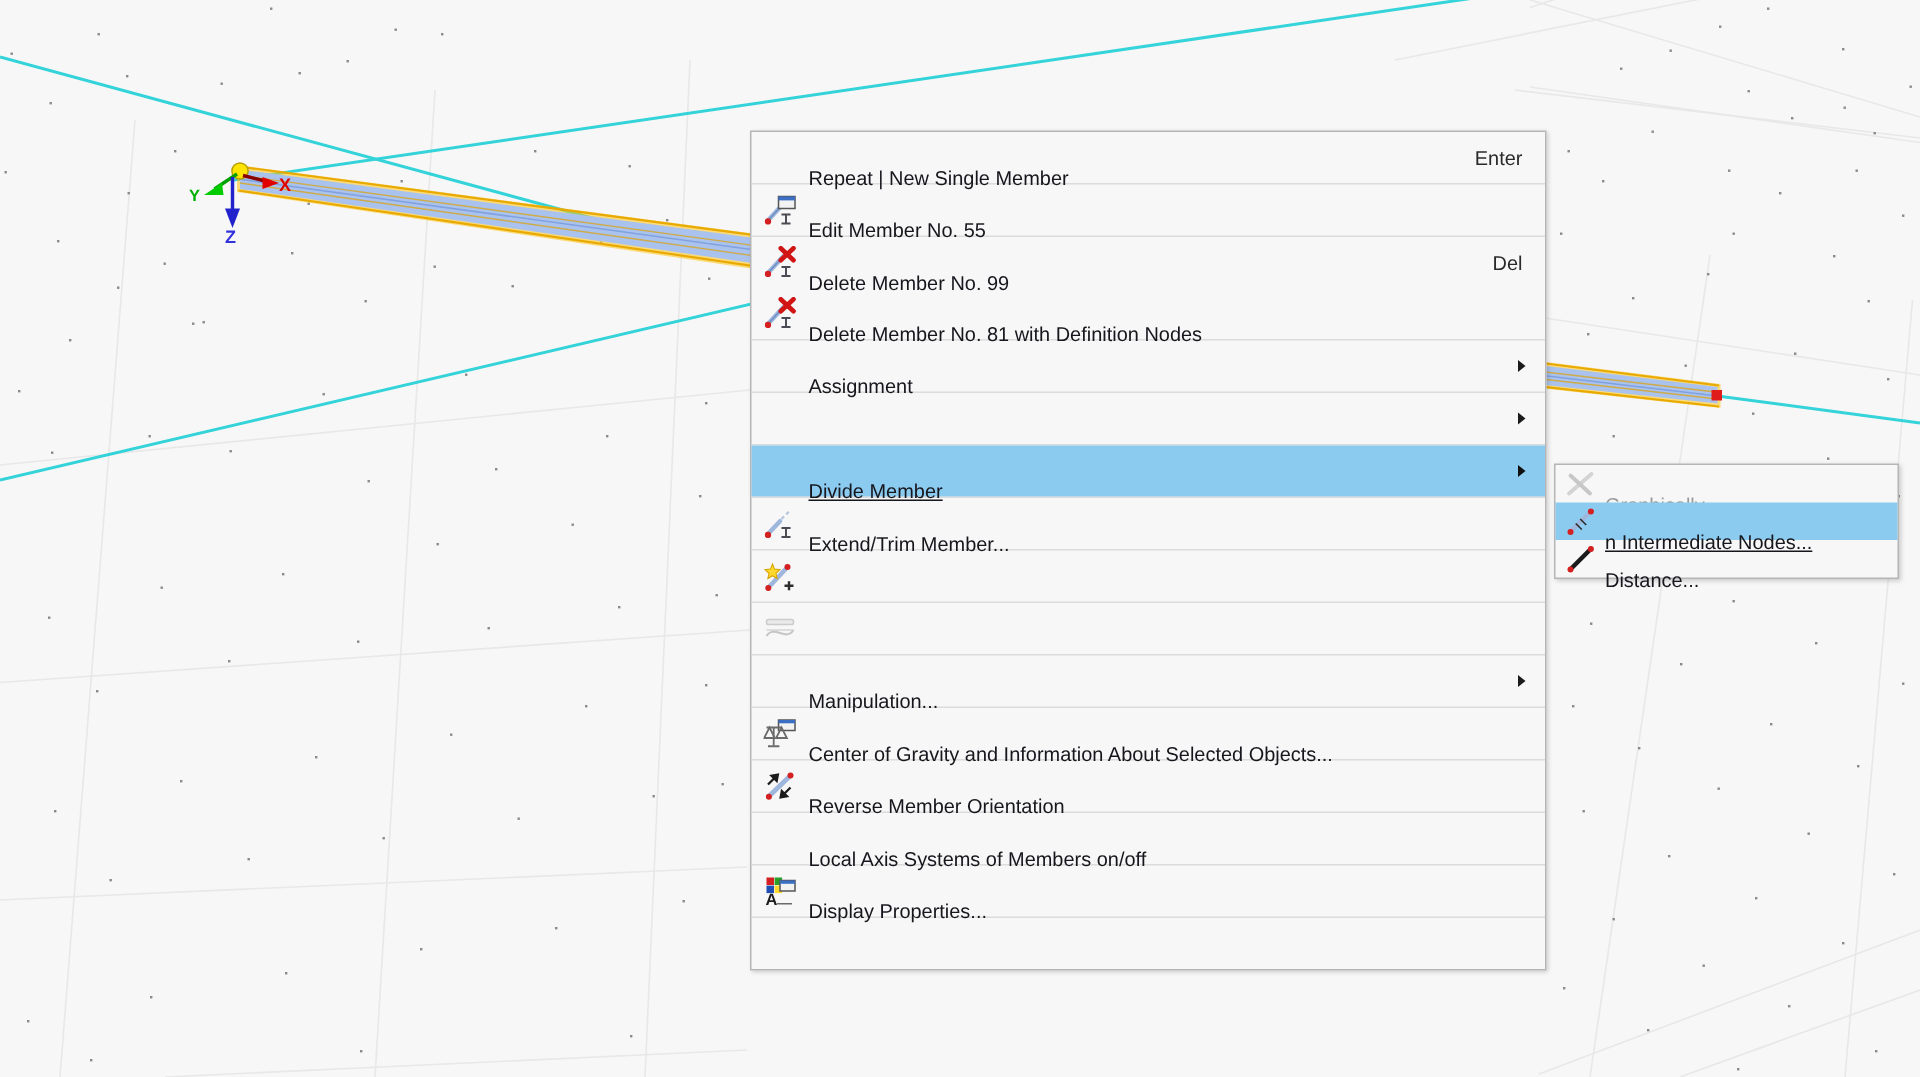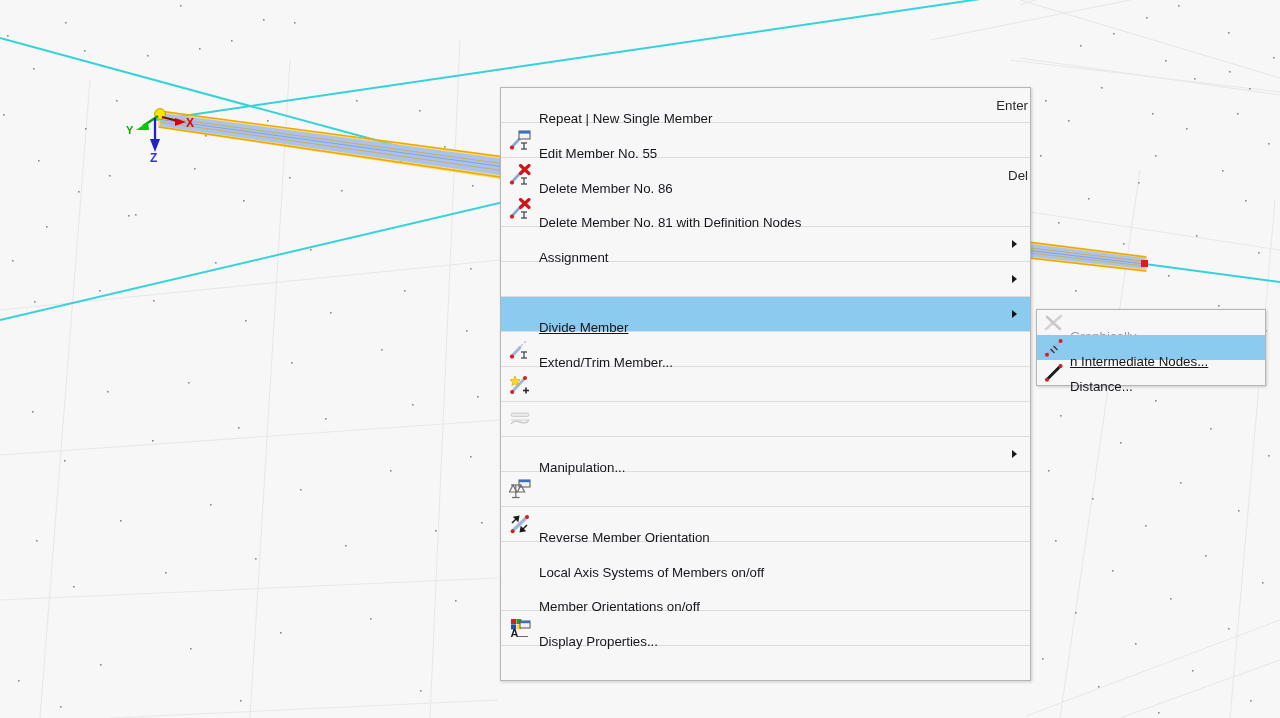--- a/index.html
+++ b/index.html
@@ -37,21 +37,21 @@
   }
   #sub-menu .mi{height:25px;font-size:13.3px;}
 
   .mi .ico{
     width:38px;min-width:38px;height:34px;
     display:flex;align-items:center;justify-content:center;
   }
   #sub-menu .mi .ico{width:33px;min-width:33px;height:25px;}
 
   .mi .lbl{flex:1;padding-left:0px;margin-top:27px;}
-  .mi .acc{padding-right:2px;color:#2a2a2a;}
+  .mi .acc{padding-right:15px;color:#2a2a2a;}
   .mi .arrow{
     position:absolute;right:13px;top:50%;transform:translateY(-50%);
     width:0;height:0;border-left:5px solid #1b1b1b;
     border-top:4.5px solid transparent;border-bottom:4.5px solid transparent;
   }
   .mi.sel{background:#8ccbf0;text-decoration:underline;}
   .mi.sel .arrow{border-left-color:#101010;}
   .mi.disabled .lbl{color:#9a9a9a;}
   .mi.disabled .ico{opacity:.45;filter:grayscale(1);}
 
@@ -303,21 +303,21 @@
             <line x1="11.5" y1="1.5" x2="20" y2="9.5"></line>
             <line x1="20" y1="1.5" x2="11.5" y2="9.5"></line>
           </g>
           <g stroke="#4a4a55" stroke-width="1.3">
             <line x1="12" y1="14" x2="18" y2="14"></line>
             <line x1="15" y1="14" x2="15" y2="20"></line>
             <line x1="12" y1="20" x2="18" y2="20"></line>
           </g>
         </svg>
       </span>
-      <span class="lbl">Delete Member No. 86</span>
+      <span class="lbl">Delete Member No. 99</span>
       <span class="acc">Del</span>
     </div>
     <div class="mi">
       <span class="ico">
         <svg class="gi" viewBox="0 0 22 22">
           <line x1="2.5" y1="18.5" x2="14" y2="6" stroke="#9fb6dd" stroke-width="3" stroke-linecap="round"></line>
                       <line x1="2.5" y1="18.5" x2="14" y2="6" stroke="#6f8fc4" stroke-width="1" stroke-linecap="round"></line>
                       <circle cx="3" cy="18.6" r="2.1" fill="#d42020"></circle>
           <g stroke="#d11414" stroke-width="3.1" stroke-linecap="round">
             <line x1="11.5" y1="1.5" x2="20" y2="9.5"></line>
@@ -402,20 +402,21 @@
         <svg class="gi" viewBox="0 0 22 22">
           <rect x="10" y="2" width="11" height="7" fill="#f2f2f2" stroke="#555" stroke-width="1"></rect>
                <rect x="10" y="2" width="11" height="2.2" fill="#3b6fc4"></rect>
                <line x1="2" y1="7" x2="12" y2="7" stroke="#6b6b6b" stroke-width="1.2"></line>
                <line x1="6.8" y1="7" x2="6.8" y2="19" stroke="#6b6b6b" stroke-width="1.2"></line>
                <path d="M1 7 L4.6 14 H-2.6 Z" transform="translate(3,0)" fill="none" stroke="#6b6b6b" stroke-width="1.2"></path>
                <path d="M12 7 L15.6 14 H8.4 Z" fill="none" stroke="#6b6b6b" stroke-width="1.2"></path>
                <line x1="3" y1="19.5" x2="10.6" y2="19.5" stroke="#6b6b6b" stroke-width="1.2"></line>
         </svg>
       </span>
+      <span class="lbl">Center of Gravity and Information About Selected Objects...</span>
     </div>
     <div class="sep"></div>
     <div class="mi">
       <span class="ico">
         <svg class="gi" viewBox="0 0 22 22">
           <line x1="3.5" y1="18" x2="18" y2="4" stroke="#9fb6dd" stroke-width="3.2" stroke-linecap="round"></line>
                <circle cx="3.6" cy="18.2" r="2" fill="#d42020"></circle>
           <circle cx="18" cy="4" r="2" fill="#d42020"></circle>
                <g stroke="#1b1b1b" stroke-width="1.5" fill="#1b1b1b">
                  <line x1="3" y1="10" x2="8.5" y2="4.5"></line>
@@ -425,24 +426,20 @@
                </g>
         </svg>
       </span>
       <span class="lbl">Reverse Member Orientation</span>
     </div>
     <div class="sep"></div>
     <div class="mi">
       <span class="ico"></span>
       <span class="lbl">Local Axis Systems of Members on/off</span>
     </div>
-    <div class="mi">
-      <span class="ico"></span>
-      <span class="lbl">Member Orientations on/off</span>
-    </div>
     <div class="sep"></div>
     <div class="mi">
       <span class="ico">
         <svg class="gi" viewBox="0 0 22 22">
           <rect x="2" y="2" width="5" height="5" fill="#d42020"></rect>
           <rect x="7.4" y="2" width="5" height="5" fill="#28a028"></rect>
                <rect x="2" y="7.4" width="5" height="5" fill="#1f4fb5"></rect>
           <rect x="7.4" y="7.4" width="5" height="5" fill="#ffd92e"></rect>
                <rect x="11" y="4" width="10" height="7" fill="#f2f2f2" stroke="#555" stroke-width="1"></rect>
                <rect x="11" y="4" width="10" height="2.2" fill="#3b6fc4"></rect>

